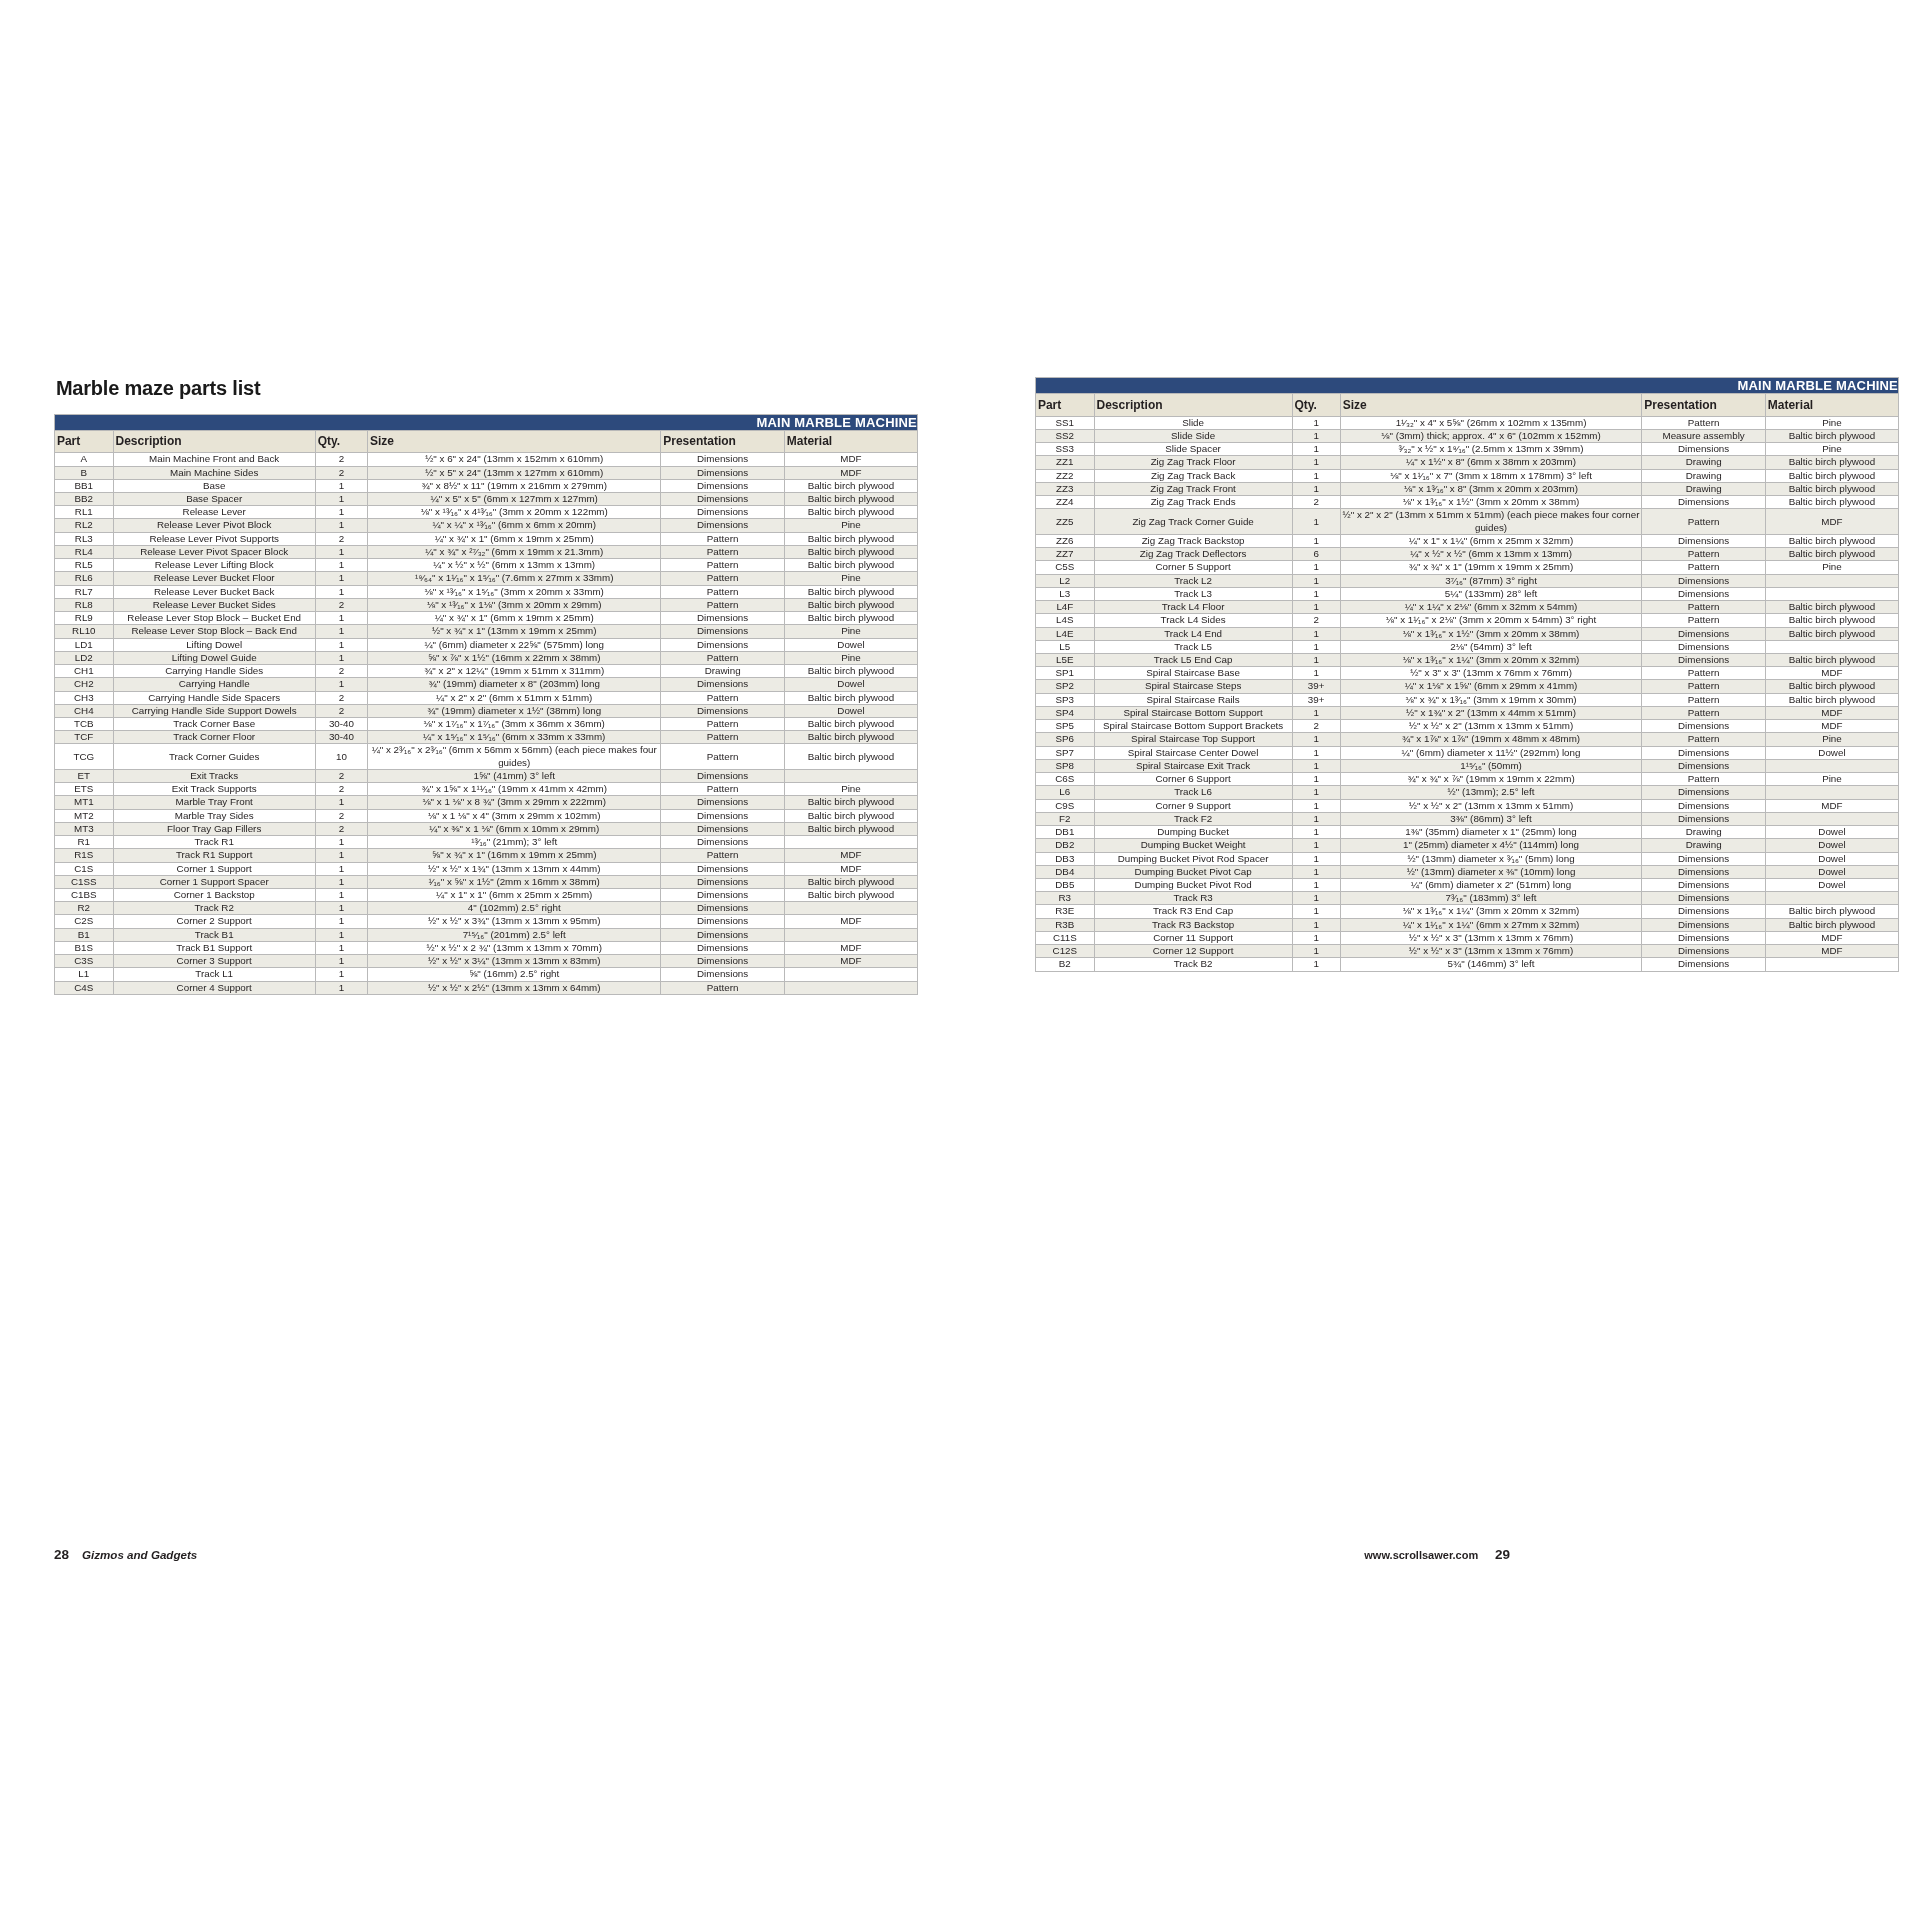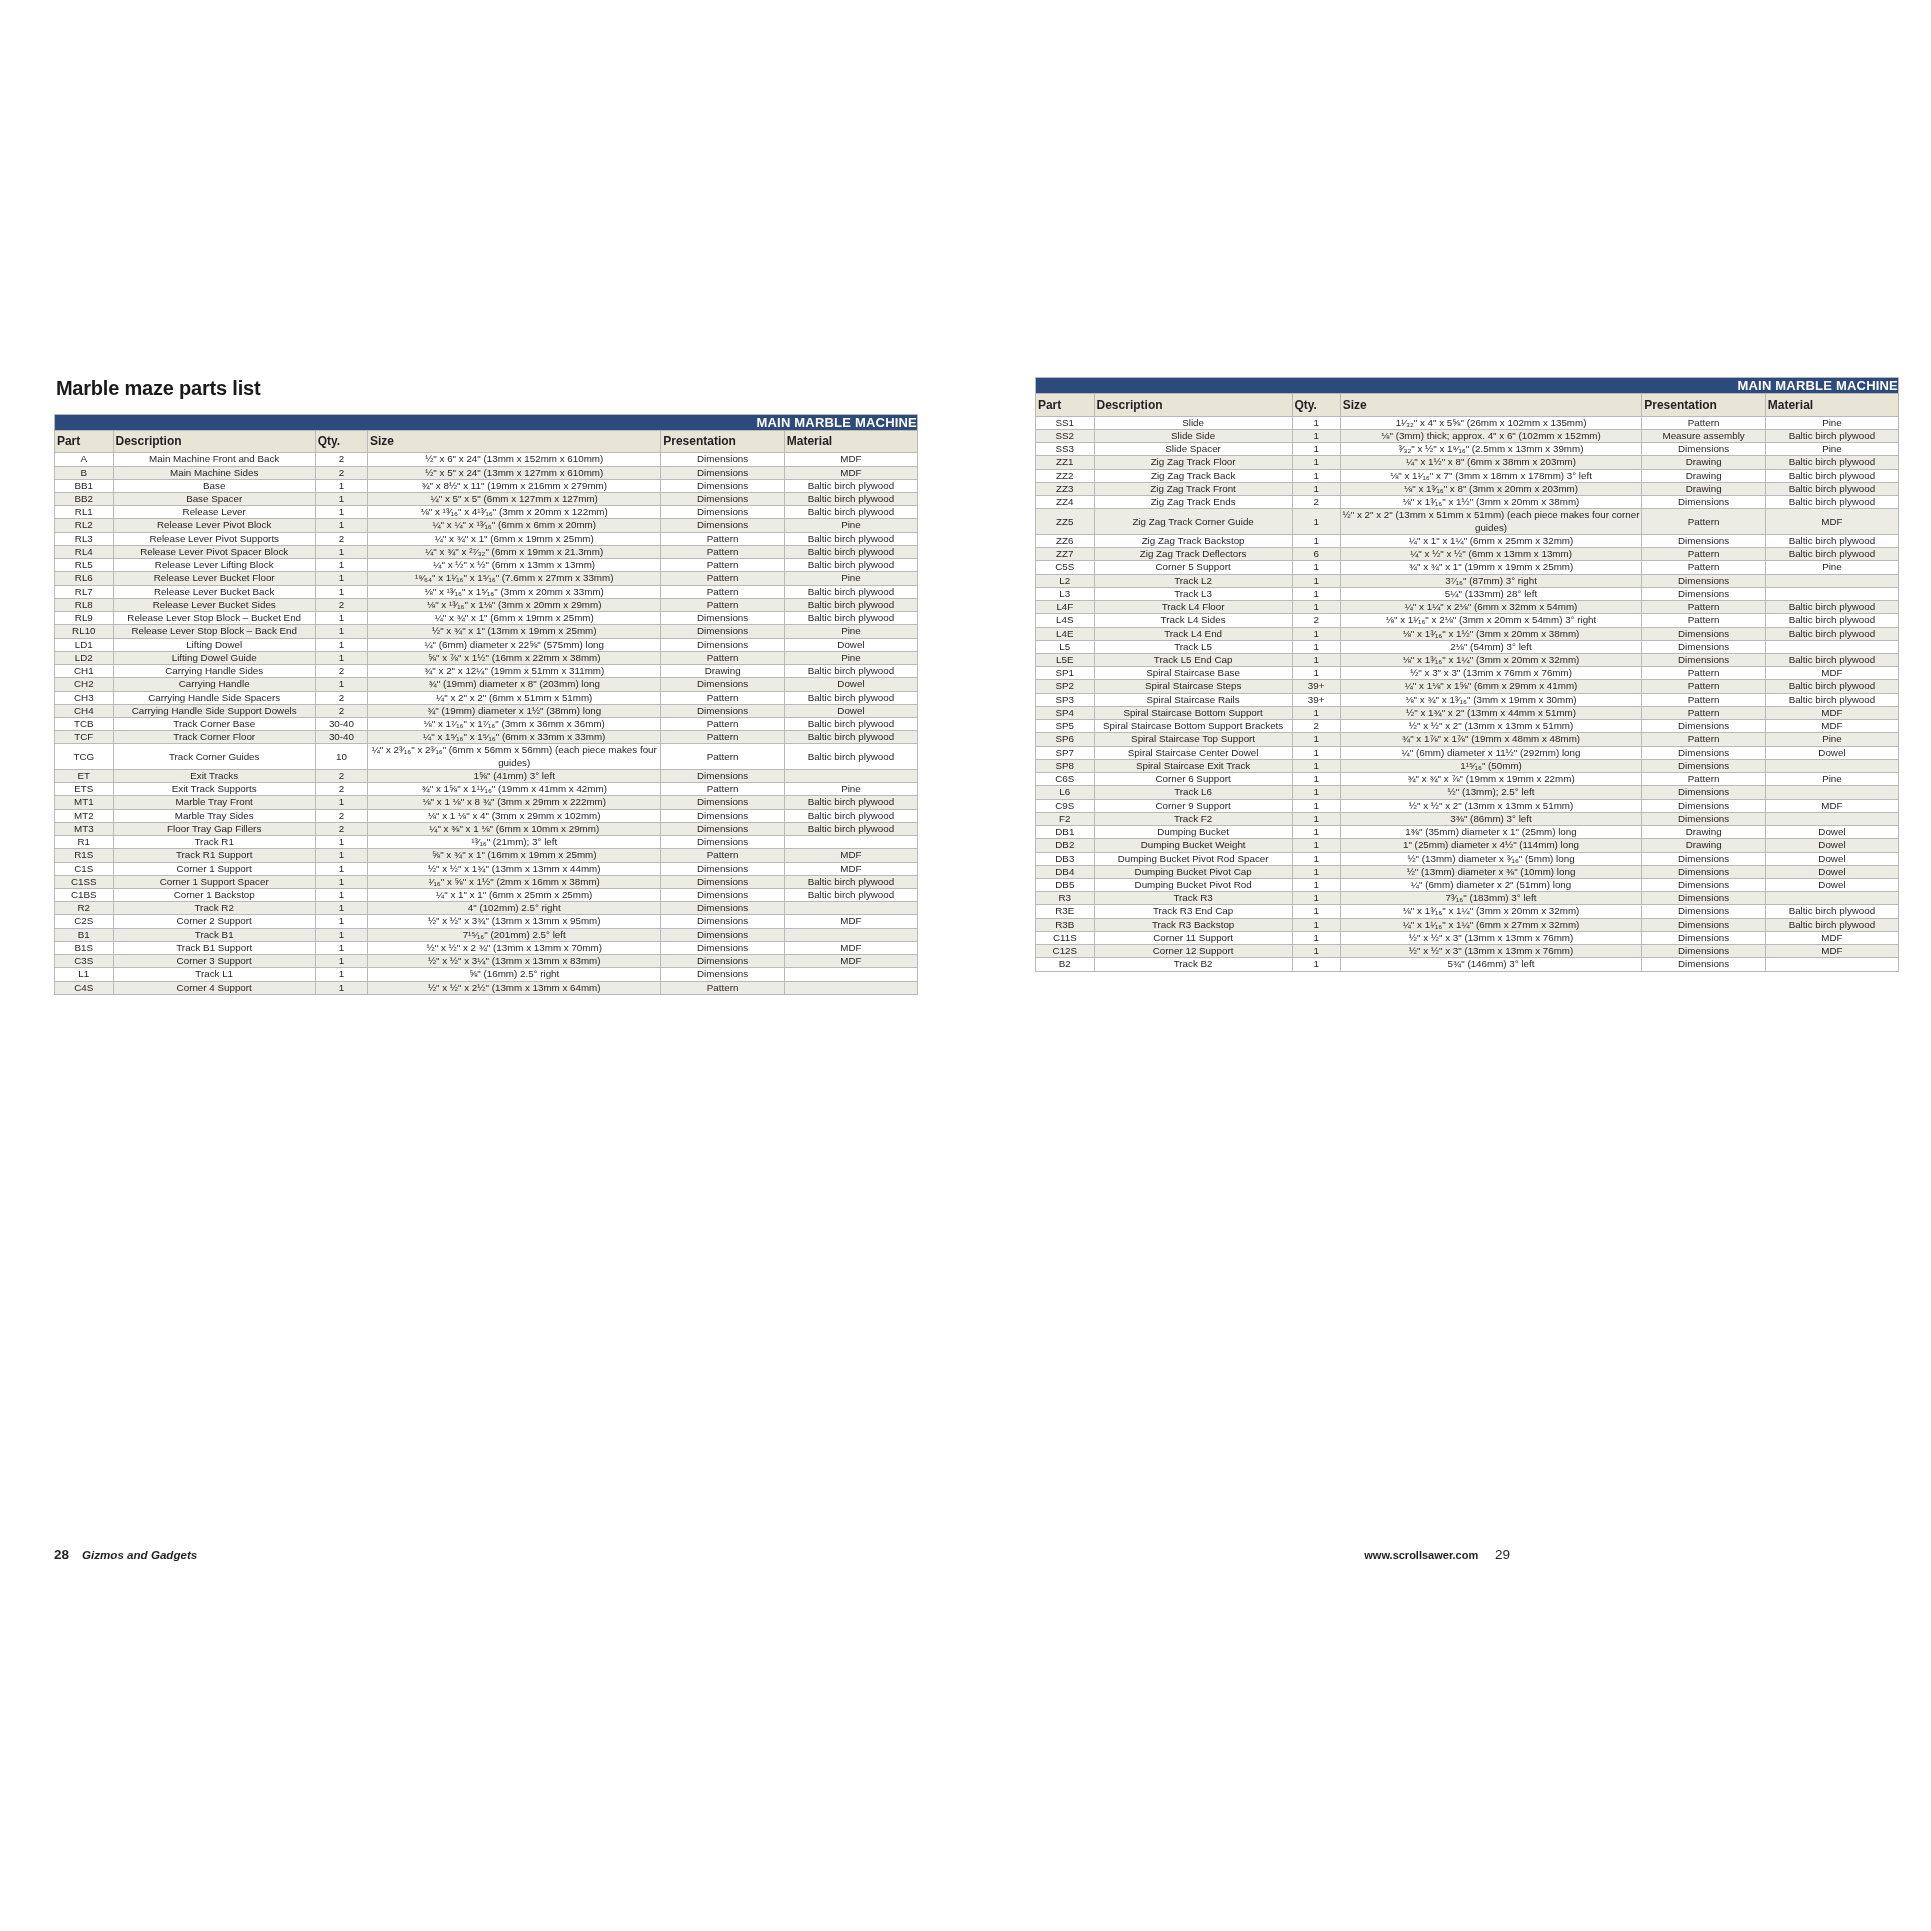--- a/index.html
+++ b/index.html
@@ -112,21 +112,21 @@
     right: 27px;
     top: 1547px;
     text-align: right;
   }
   .folio-right .site {
     font-weight: bold;
     font-size: 11px;
     margin-right: 13.5px;
   }
   .folio-right .num {
-    font-weight: normal;
+    font-weight: bold;
     font-size: 13.5px;
   }
 </style>
 </head>
 <body>
 
 <div class="spread">
 
   <div class="page page-left">
     <h1 class="page-title">Marble maze parts list</h1>

